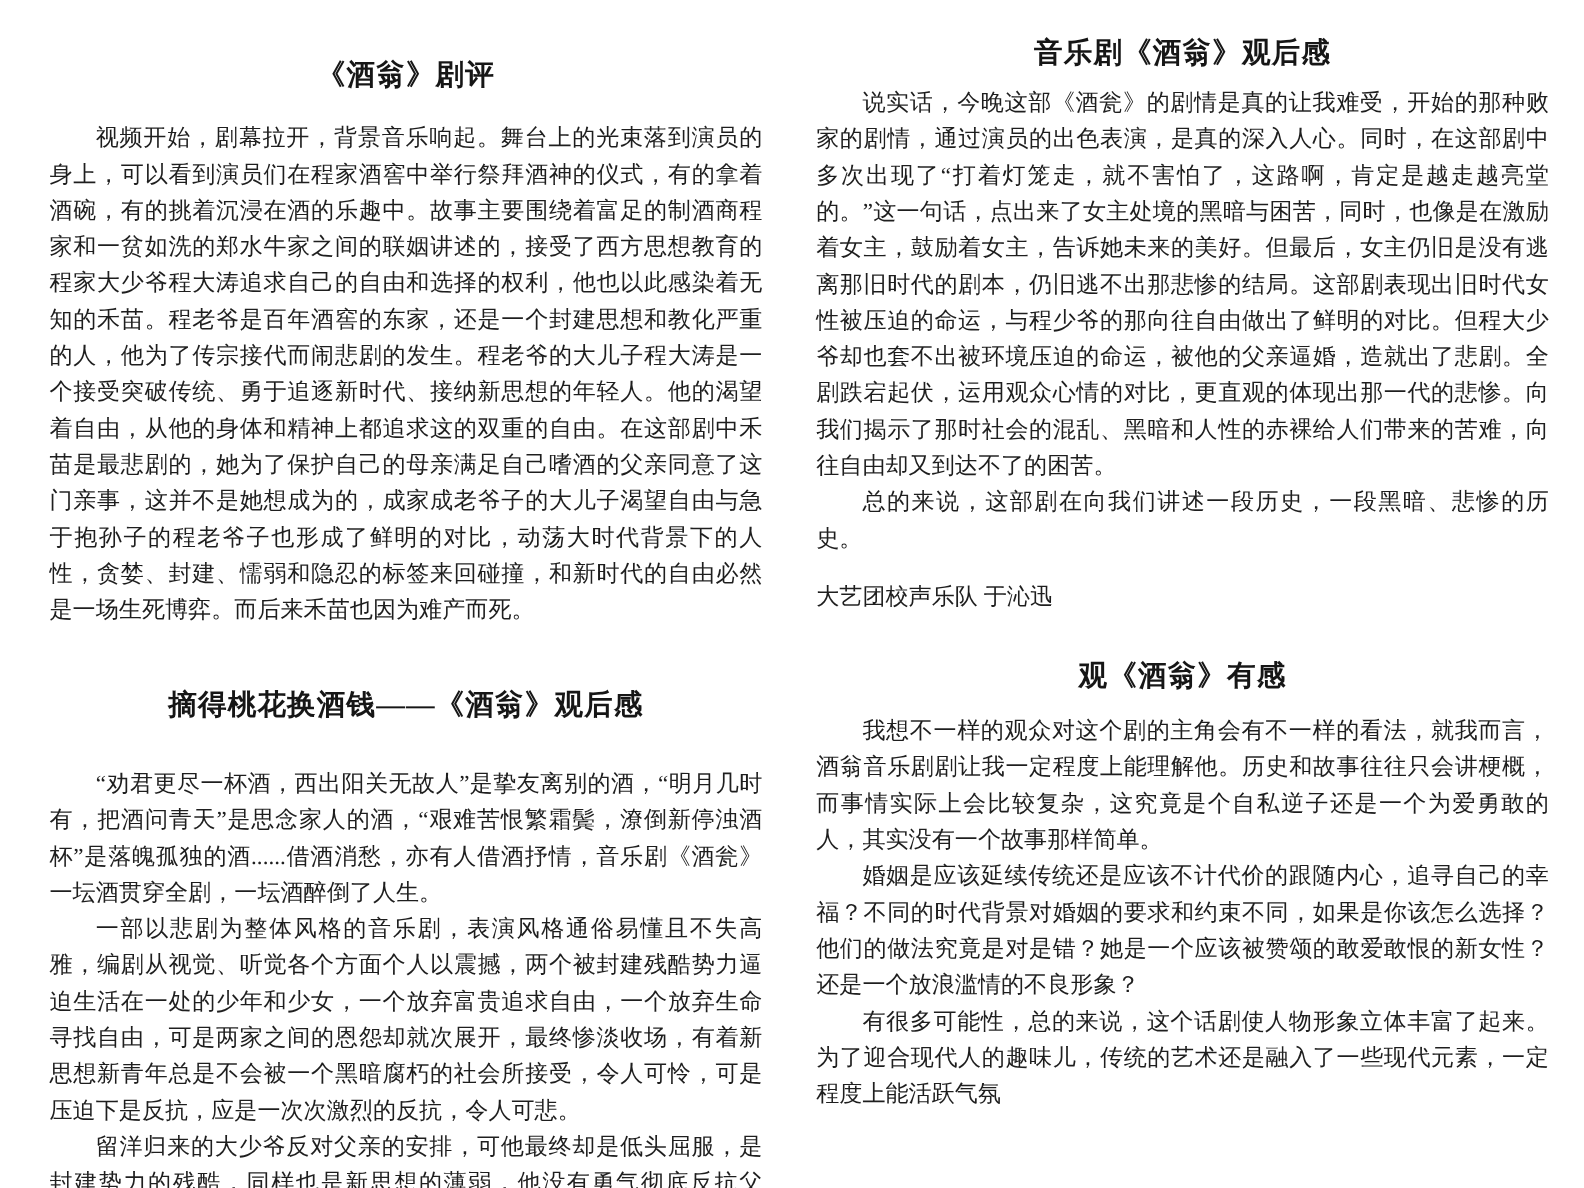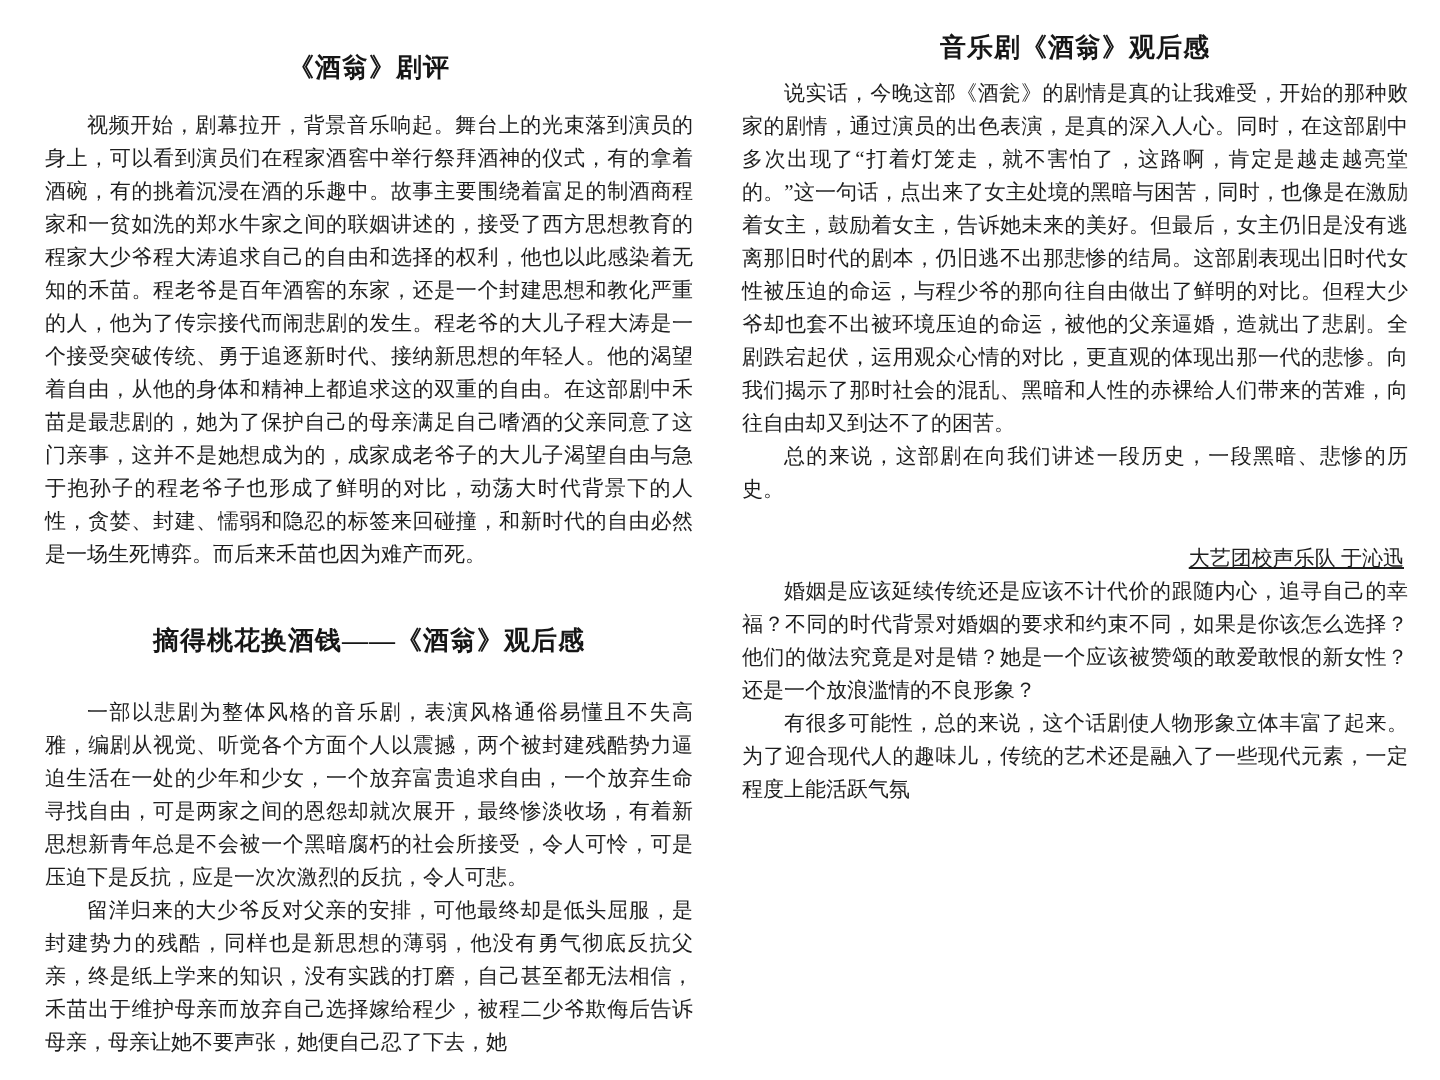--- a/index.html
+++ b/index.html
@@ -57,43 +57,45 @@
     font-size: 21px;
     line-height: 33px;
     text-align: justify;
     text-indent: 2em;
     margin: 0;
     word-break: break-all;
   }
   .attribution {
     font-size: 21px;
     line-height: 33px;
-    text-align: right;
-    margin: 36px 0 0 0;
+    text-align: left;
+    margin: 20px 0 0 0;
     padding-right: 4px;
-    text-decoration: underline;
   }
 </style>
 </head>
 <body>
 
 <div class="spread">
 
   <div class="page-col col-left">
     <h2 class="sec-title sec-title-1">《酒翁》剧评</h2>
     <p class="body-par">视频开始，剧幕拉开，背景音乐响起。舞台上的光束落到演员的身上，可以看到演员们在程家酒窖中举行祭拜酒神的仪式，有的拿着酒碗，有的挑着沉浸在酒的乐趣中。故事主要围绕着富足的制酒商程家和一贫如洗的郑水牛家之间的联姻讲述的，接受了西方思想教育的程家大少爷程大涛追求自己的自由和选择的权利，他也以此感染着无知的禾苗。程老爷是百年酒窖的东家，还是一个封建思想和教化严重的人，他为了传宗接代而闹悲剧的发生。程老爷的大儿子程大涛是一个接受突破传统、勇于追逐新时代、接纳新思想的年轻人。他的渴望着自由，从他的身体和精神上都追求这的双重的自由。在这部剧中禾苗是最悲剧的，她为了保护自己的母亲满足自己嗜酒的父亲同意了这门亲事，这并不是她想成为的，成家成老爷子的大儿子渴望自由与急于抱孙子的程老爷子也形成了鲜明的对比，动荡大时代背景下的人性，贪婪、封建、懦弱和隐忍的标签来回碰撞，和新时代的自由必然是一场生死博弈。而后来禾苗也因为难产而死。</p>
 
     <h2 class="sec-title sec-title-2">摘得桃花换酒钱——《酒翁》观后感</h2>
+    <p class="body-par">“劝君更尽一杯酒，西出阳关无故人”是挚友离别的酒，“明月几时有，把酒问青天”是思念家人的酒，“艰难苦恨繁霜鬓，潦倒新停浊酒杯”是落魄孤独的酒......借酒消愁，亦有人借酒抒情，音乐剧《酒瓮》一坛酒贯穿全剧，一坛酒醉倒了人生。</p>
     <p class="body-par">一部以悲剧为整体风格的音乐剧，表演风格通俗易懂且不失高雅，编剧从视觉、听觉各个方面个人以震撼，两个被封建残酷势力逼迫生活在一处的少年和少女，一个放弃富贵追求自由，一个放弃生命寻找自由，可是两家之间的恩怨却就次展开，最终惨淡收场，有着新思想新青年总是不会被一个黑暗腐朽的社会所接受，令人可怜，可是压迫下是反抗，应是一次次激烈的反抗，令人可悲。</p>
     <p class="body-par">留洋归来的大少爷反对父亲的安排，可他最终却是低头屈服，是封建势力的残酷，同样也是新思想的薄弱，他没有勇气彻底反抗父亲，终是纸上学来的知识，没有实践的打磨，自己甚至都无法相信，禾苗出于维护母亲而放弃自己选择嫁给程少，被程二少爷欺侮后告诉母亲，母亲让她不要声张，她便自己忍了下去，她</p>
   </div>
 
   <div class="page-col col-right">
     <h2 class="sec-title sec-title-1">音乐剧《酒翁》观后感</h2>
     <p class="body-par">说实话，今晚这部《酒瓮》的剧情是真的让我难受，开始的那种败家的剧情，通过演员的出色表演，是真的深入人心。同时，在这部剧中多次出现了“打着灯笼走，就不害怕了，这路啊，肯定是越走越亮堂的。”这一句话，点出来了女主处境的黑暗与困苦，同时，也像是在激励着女主，鼓励着女主，告诉她未来的美好。但最后，女主仍旧是没有逃离那旧时代的剧本，仍旧逃不出那悲惨的结局。这部剧表现出旧时代女性被压迫的命运，与程少爷的那向往自由做出了鲜明的对比。但程大少爷却也套不出被环境压迫的命运，被他的父亲逼婚，造就出了悲剧。全剧跌宕起伏，运用观众心情的对比，更直观的体现出那一代的悲惨。向我们揭示了那时社会的混乱、黑暗和人性的赤裸给人们带来的苦难，向往自由却又到达不了的困苦。</p>
     <p class="body-par">总的来说，这部剧在向我们讲述一段历史，一段黑暗、悲惨的历史。</p>
     <p class="attribution">大艺团校声乐队 于沁迅</p>
 
+    <h2 class="sec-title sec-title-2">观《酒翁》有感</h2>
+    <p class="body-par">我想不一样的观众对这个剧的主角会有不一样的看法，就我而言，酒翁音乐剧剧让我一定程度上能理解他。历史和故事往往只会讲梗概，而事情实际上会比较复杂，这究竟是个自私逆子还是一个为爱勇敢的人，其实没有一个故事那样简单。</p>
     <p class="body-par">婚姻是应该延续传统还是应该不计代价的跟随内心，追寻自己的幸福？不同的时代背景对婚姻的要求和约束不同，如果是你该怎么选择？他们的做法究竟是对是错？她是一个应该被赞颂的敢爱敢恨的新女性？还是一个放浪滥情的不良形象？</p>
     <p class="body-par">有很多可能性，总的来说，这个话剧使人物形象立体丰富了起来。为了迎合现代人的趣味儿，传统的艺术还是融入了一些现代元素，一定程度上能活跃气氛</p>
   </div>
 
 </div>
 
 </body></html>

